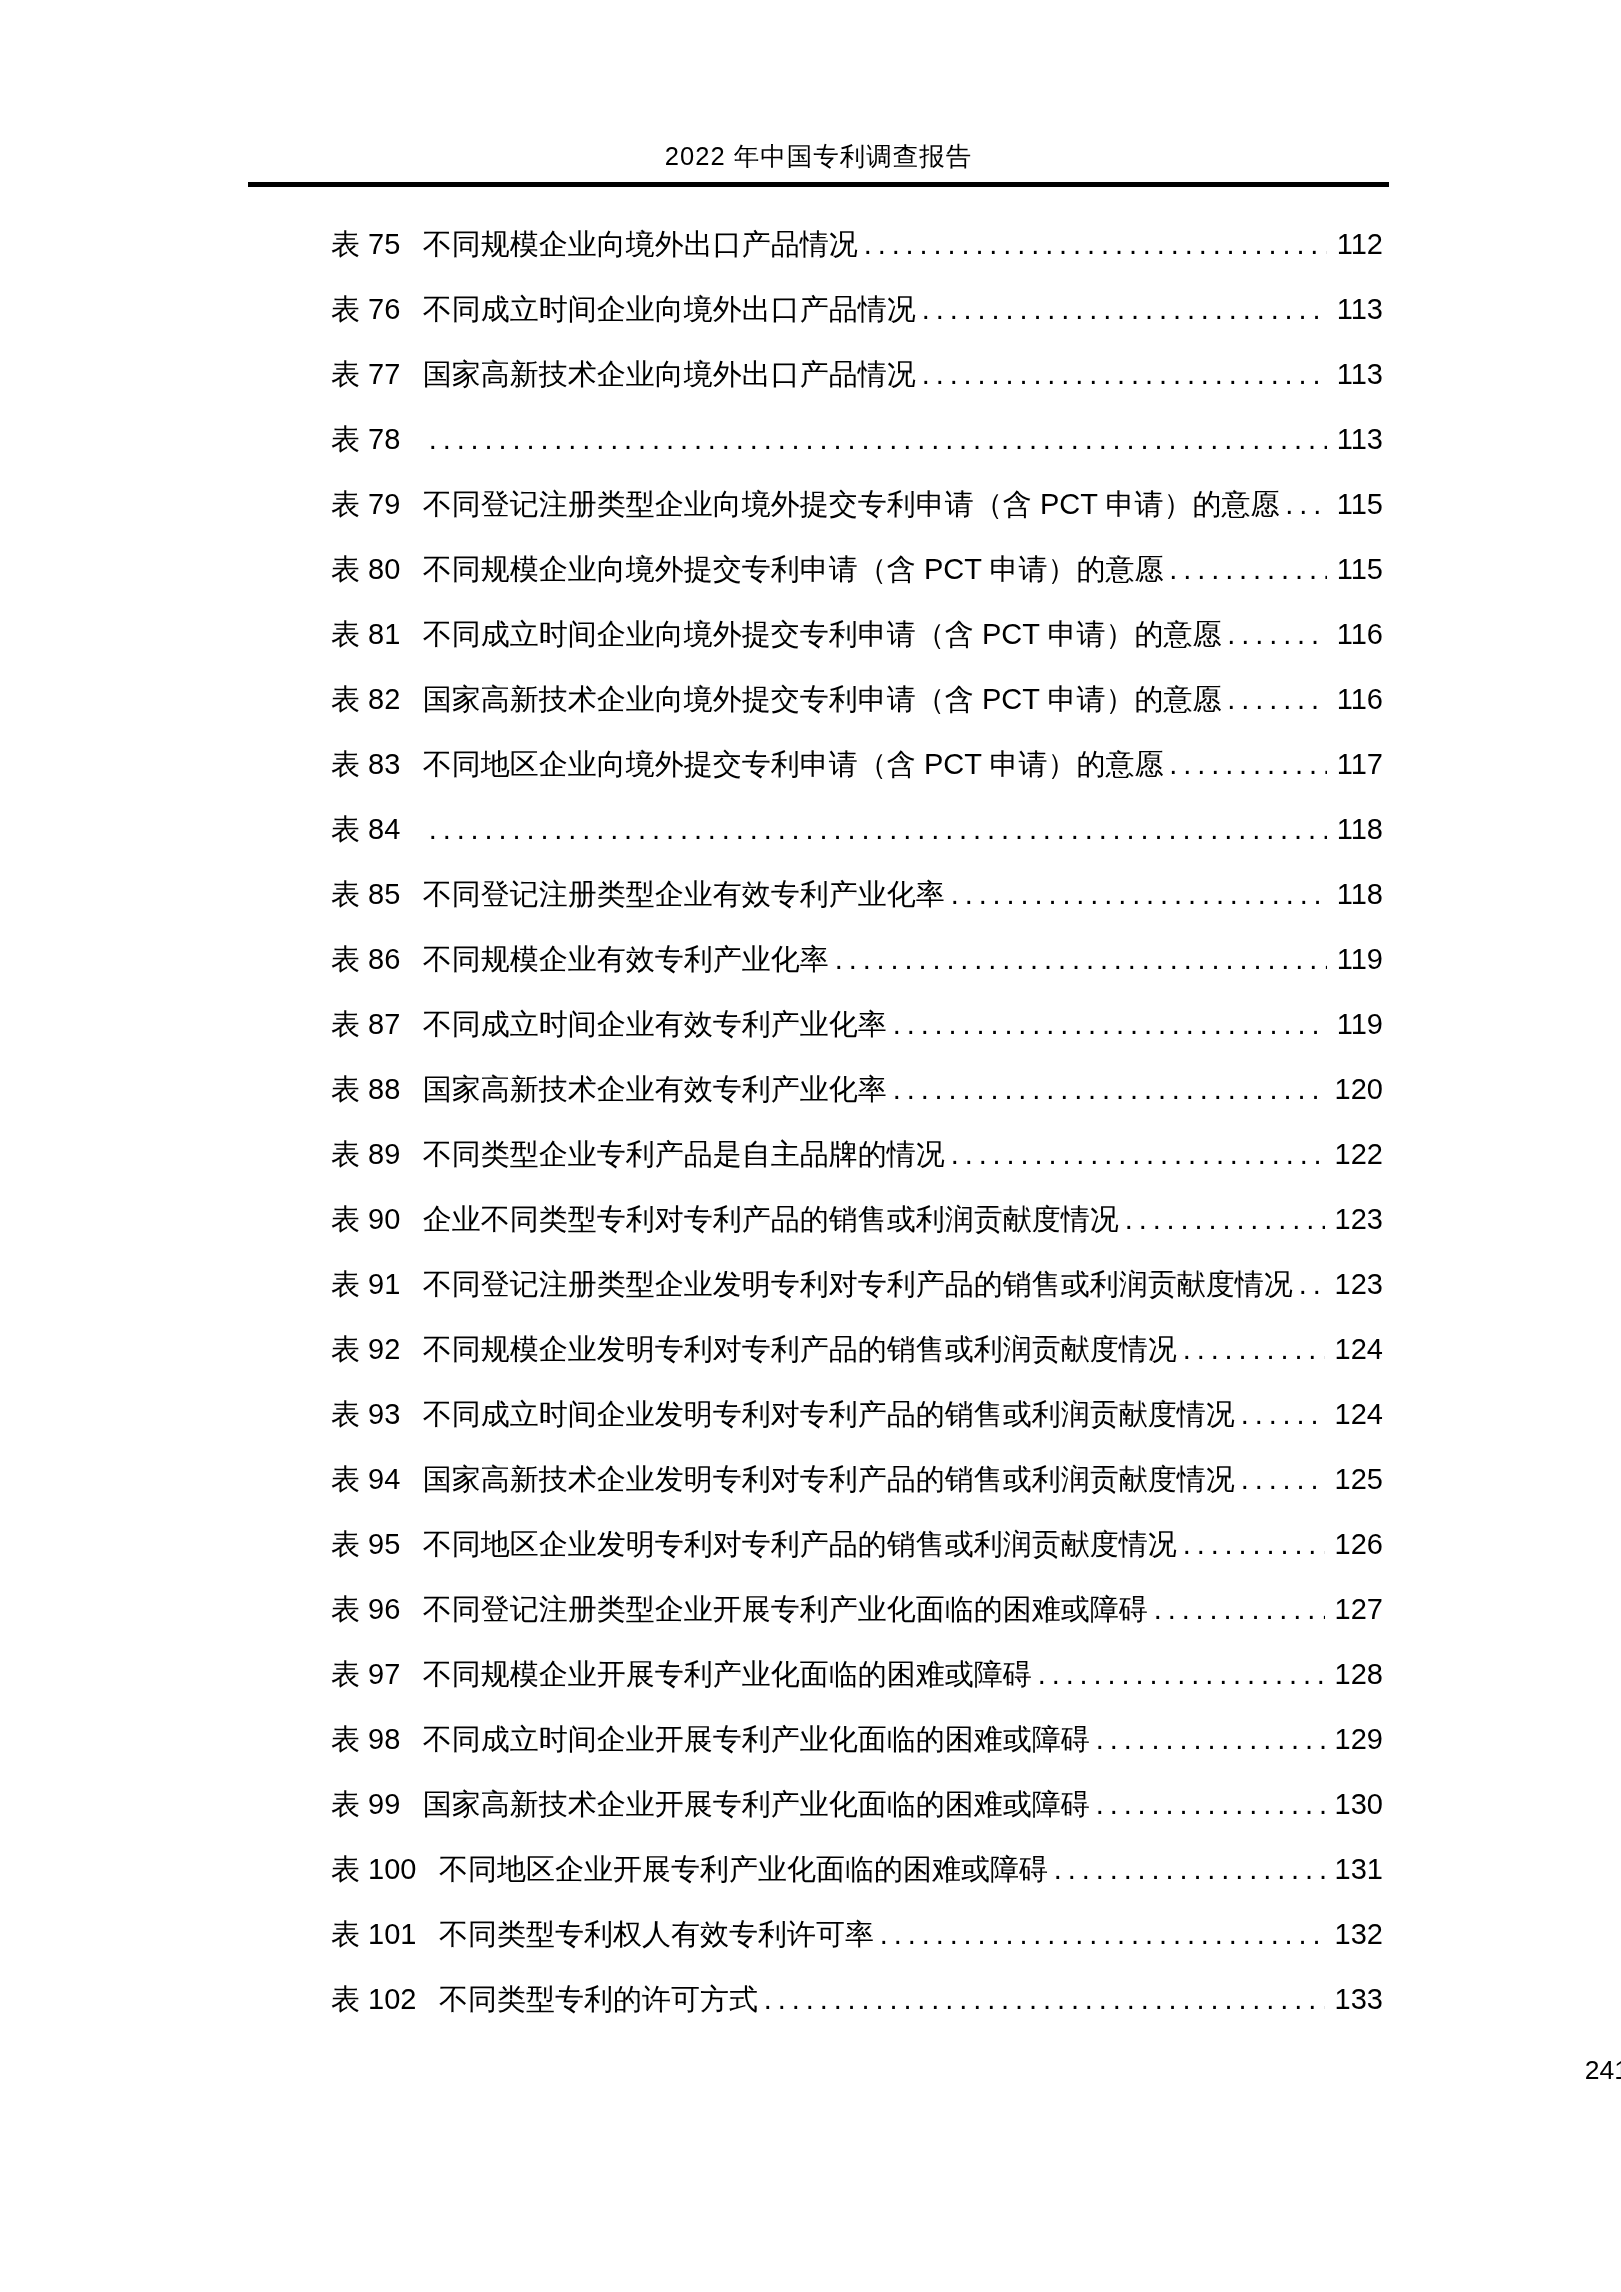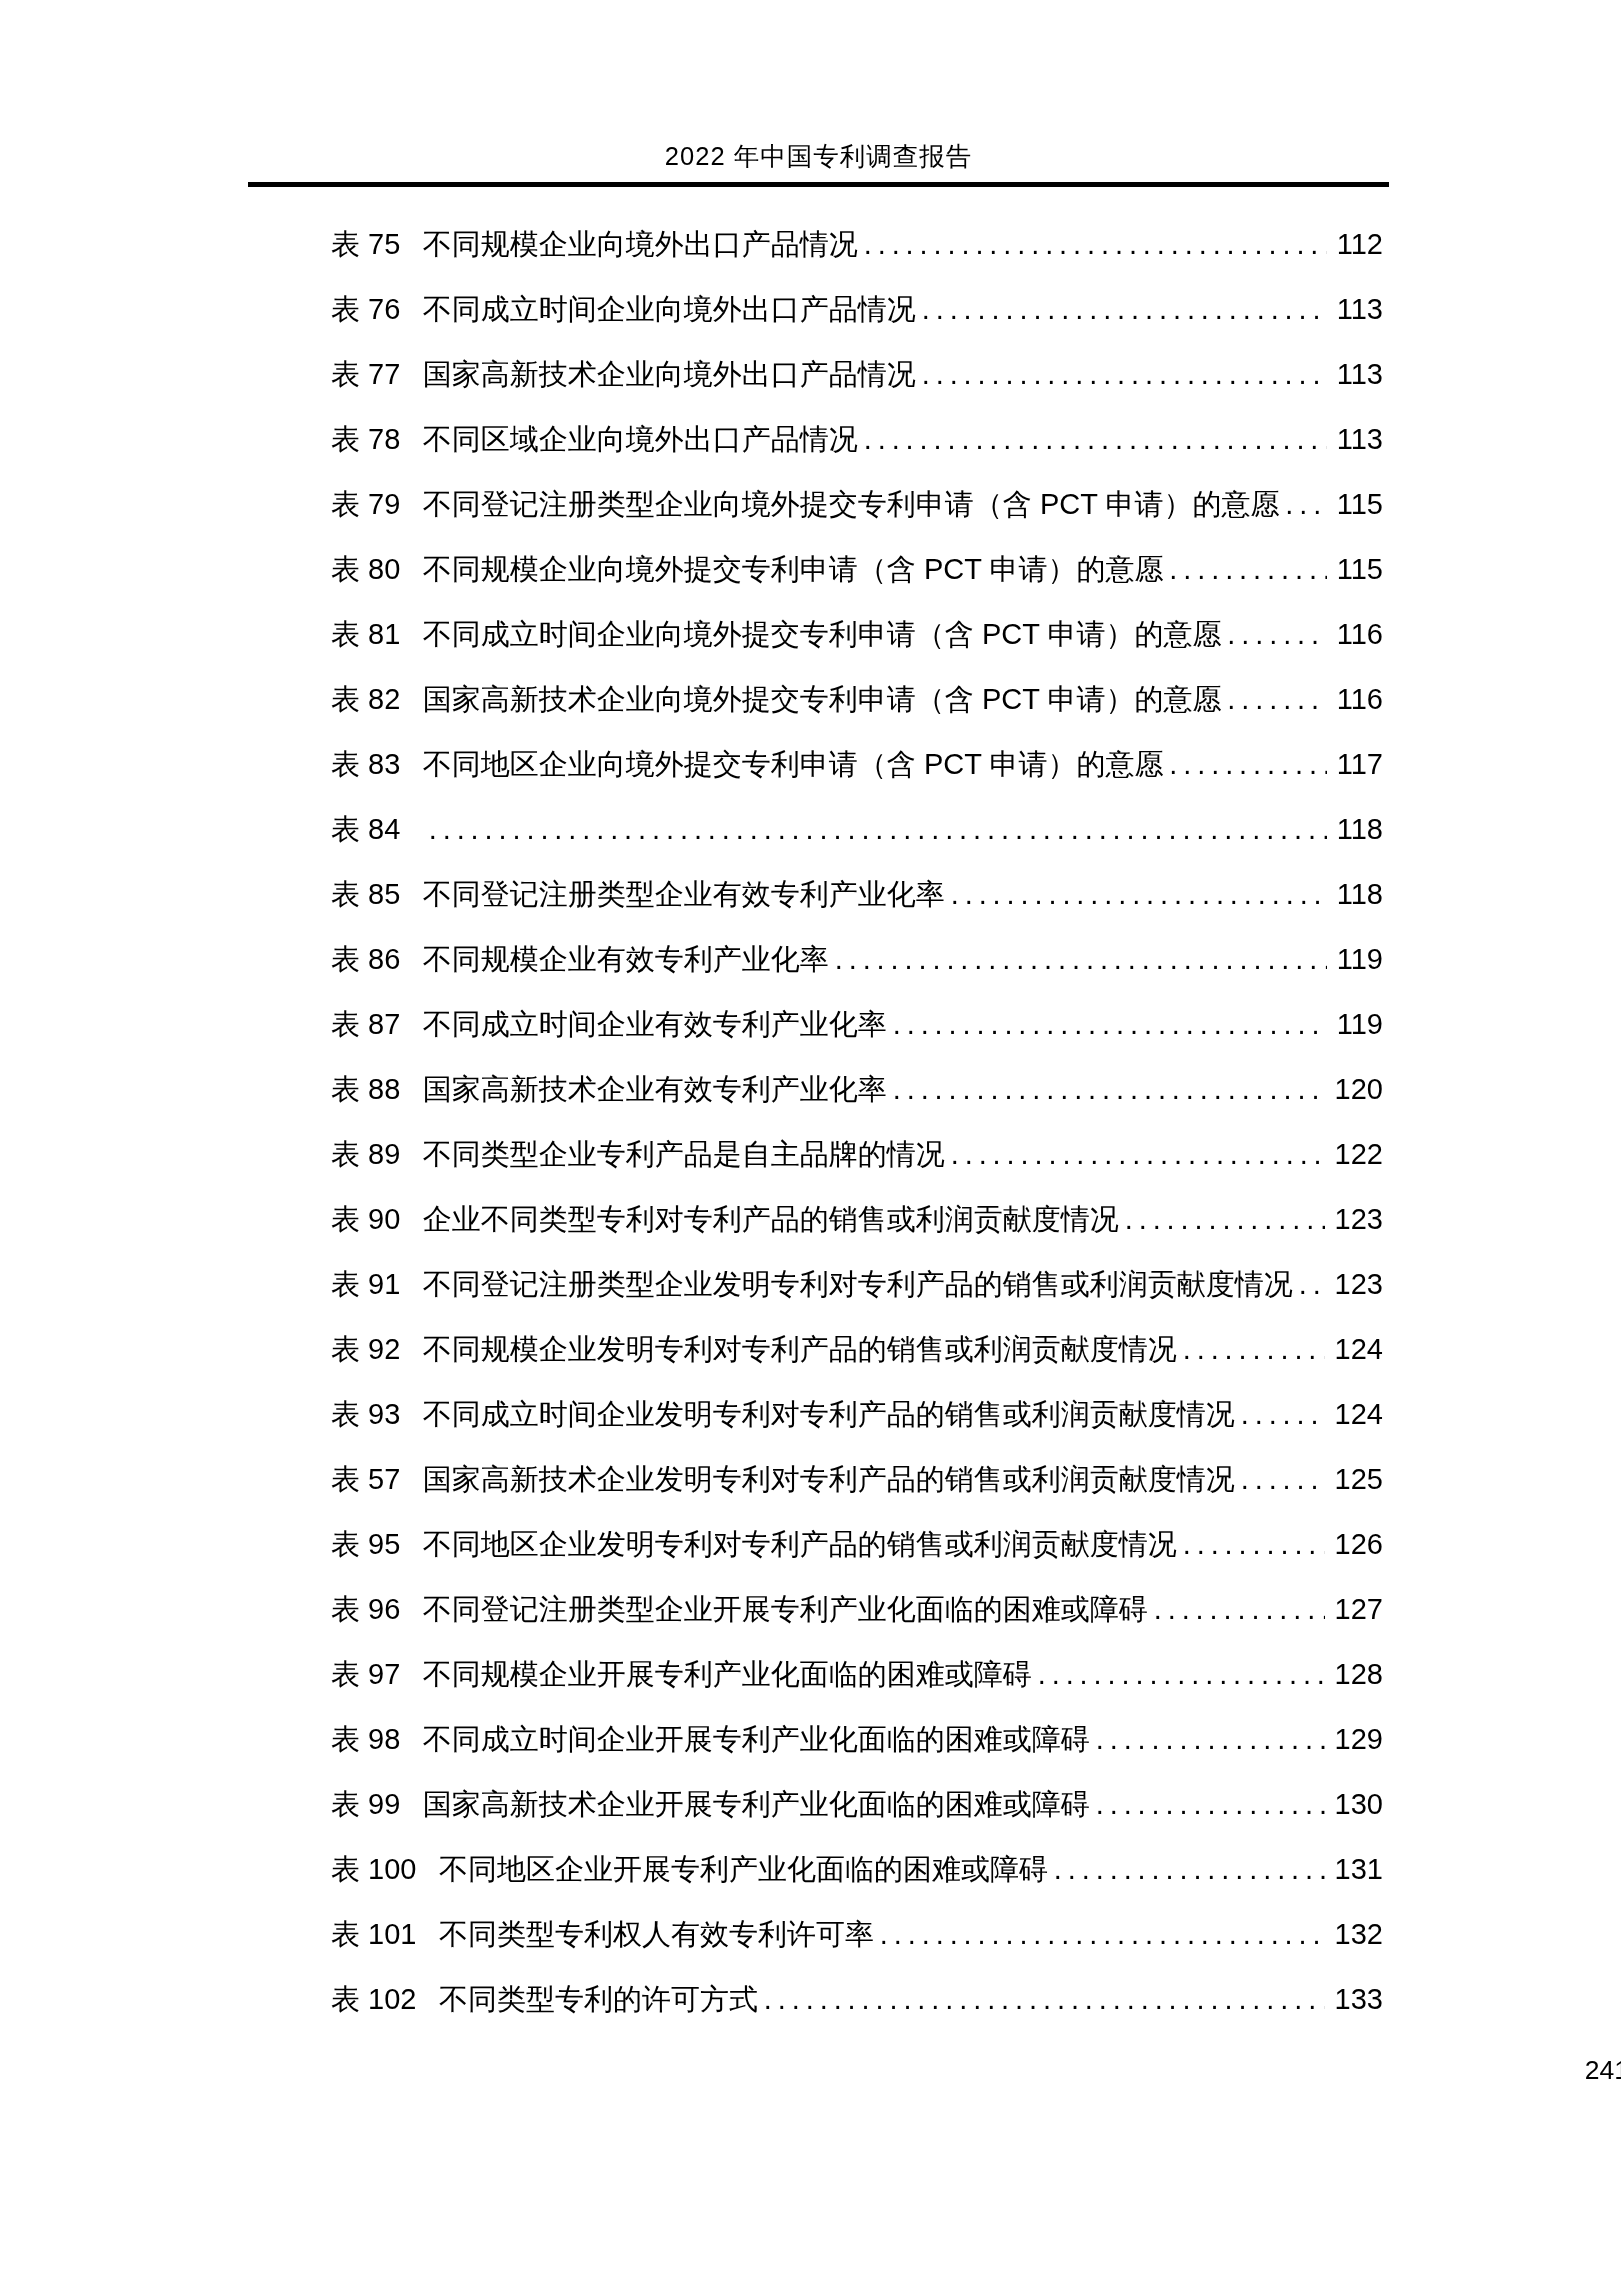--- a/index.html
+++ b/index.html
@@ -105,21 +105,20 @@
     <span class="pagenum">113</span>
   </div>
       <div class="toc-row">
     <span class="num">表 77</span>
     <span class="title">国家高新技术企业向境外出口产品情况</span>
     <span class="dots">..........................................................................................</span>
     <span class="pagenum">113</span>
   </div>
       <div class="toc-row">
     <span class="num">表 78</span>
-    <span class="title">不同区域企业向境外出口产品情况</span>
     <span class="dots">..........................................................................................</span>
     <span class="pagenum">113</span>
   </div>
       <div class="toc-row">
     <span class="num">表 79</span>
     <span class="title">不同登记注册类型企业向境外提交专利申请（含 PCT 申请）的意愿</span>
     <span class="dots">..........................................................................................</span>
     <span class="pagenum">115</span>
   </div>
       <div class="toc-row">
@@ -199,21 +198,21 @@
     <span class="dots">..........................................................................................</span>
     <span class="pagenum">124</span>
   </div>
       <div class="toc-row">
     <span class="num">表 93</span>
     <span class="title">不同成立时间企业发明专利对专利产品的销售或利润贡献度情况</span>
     <span class="dots">..........................................................................................</span>
     <span class="pagenum">124</span>
   </div>
       <div class="toc-row">
-    <span class="num">表 57</span>
+    <span class="num">表 94</span>
     <span class="title">国家高新技术企业发明专利对专利产品的销售或利润贡献度情况</span>
     <span class="dots">..........................................................................................</span>
     <span class="pagenum">125</span>
   </div>
       <div class="toc-row">
     <span class="num">表 95</span>
     <span class="title">不同地区企业发明专利对专利产品的销售或利润贡献度情况</span>
     <span class="dots">..........................................................................................</span>
     <span class="pagenum">126</span>
   </div>

